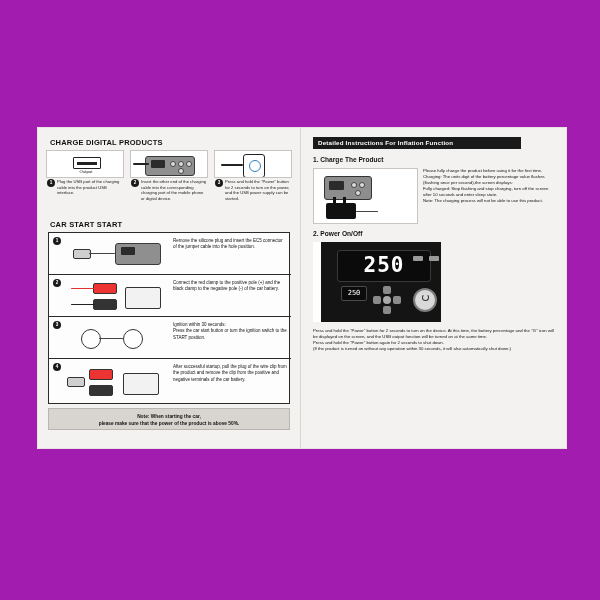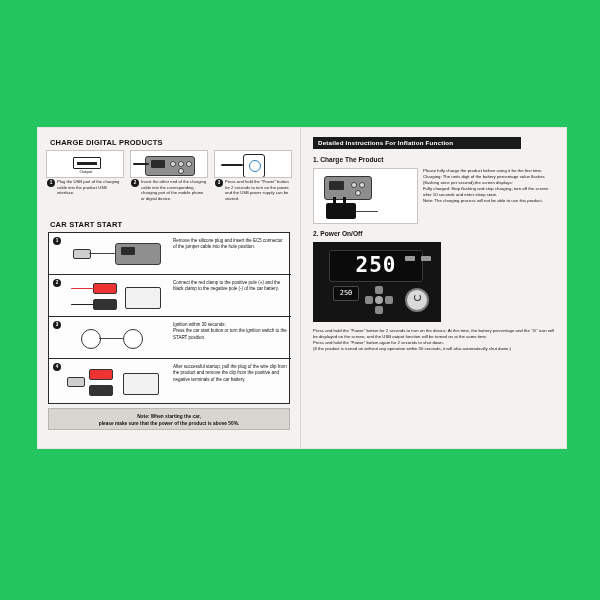--- a/index.html
+++ b/index.html
@@ -7,21 +7,21 @@
     padding: 0;
     width: 600px;
     height: 600px;
     background: #ffffff;
     font-family: "Liberation Sans", sans-serif;
   }
   #page {
     position: relative;
     width: 600px;
     height: 600px;
-    background: #22c55e;
+    background: #a21caf;
     overflow: hidden;
   }
   .manual {
     position: absolute;
     left: 38px;
     top: 128px;
     width: 528px;
     height: 320px;
     background: #f2f0ee;
     box-shadow: 0 0 0 1px #e6e3e0;
@@ -385,21 +385,21 @@
     top: -6px;
     width: 3px;
     height: 6px;
     background: #111;
     box-shadow: 10px 0 0 #111;
   }
 
   
   .bigdev {
     position: absolute;
-    left: 0;
+    left: 8px;
     top: 0;
     width: 100%;
     height: 100%;
     background: #141414;
   }
   .bigscreen {
     position: absolute;
     left: 16px;
     top: 8px;
     width: 92px;

